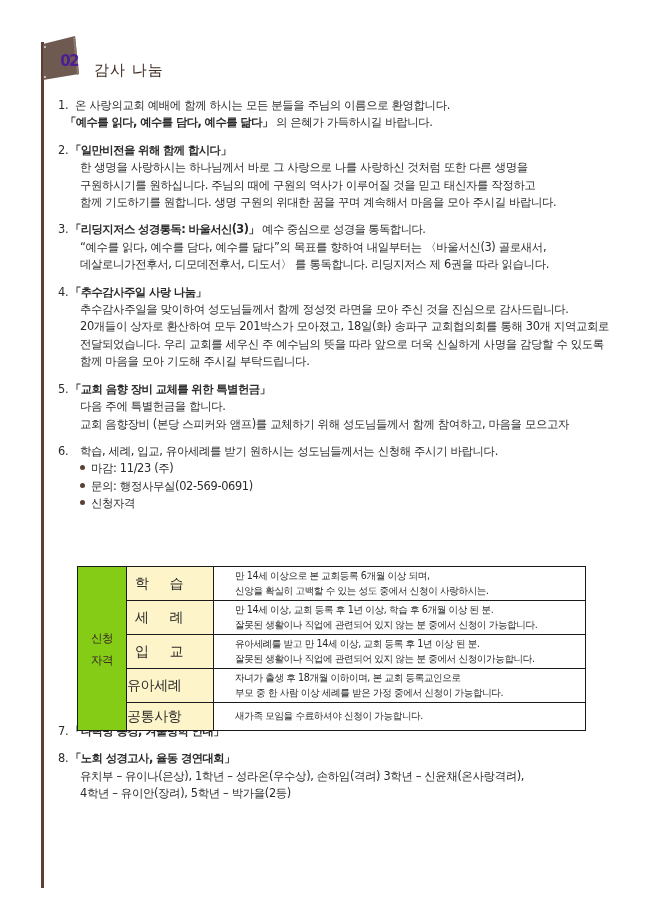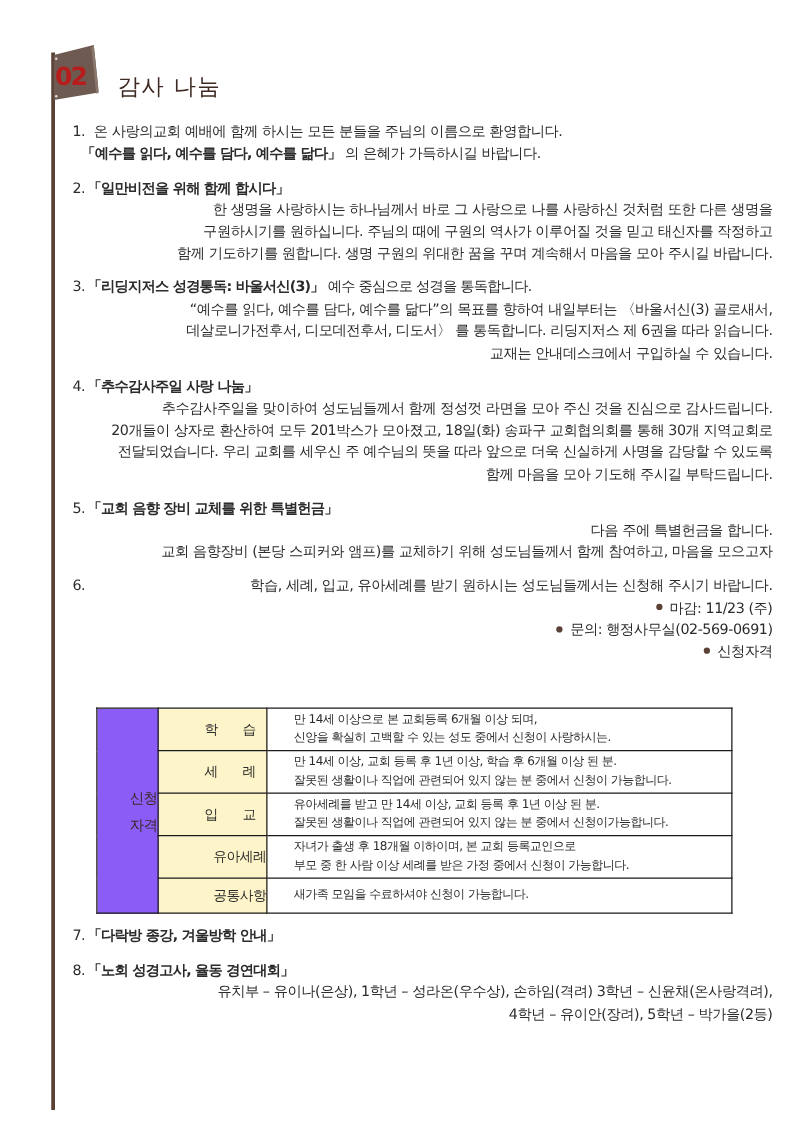--- a/index.html
+++ b/index.html
@@ -35,34 +35,34 @@
       top: 34px;
       width: 38px;
       height: 48px;
     }
     .flag svg { display: block; }
     .flag-num {
       position: absolute;
       left: 44px;
       top: 49px;
       width: 34px;
-      text-align: left;
+      text-align: right;
       font-family: "DejaVu Sans", sans-serif;
       font-weight: bold;
-      font-size: 20px;
+      font-size: 15px;
       letter-spacing: -1.5px;
-      color: #b91c1c;
+      color: #4c1d95;
       line-height: 24px;
     }
     .section-title {
       position: absolute;
       left: 94px;
       top: 56px;
       font-family: "DejaVu Serif", serif;
-      font-size: 18px;
+      font-size: 15px;
       color: #3e2a22;
       letter-spacing: 1px;
       line-height: 28px;
     }
     
     .content {
       position: absolute;
       left: 58px;
       top: 97px;
       width: 560px;
@@ -73,21 +73,21 @@
     }
     .item { position: relative; margin-bottom: 10px; }
     .item .num {
       position: absolute;
       left: 0;
       top: 0;
     }
     .item .head { padding-left: 12px; }
     .item .head.bold { font-weight: bold; letter-spacing: -0.6px; }
     .item .head .plain { font-weight: normal; }
-    .item .body { padding-left: 22px; text-align: right; }
+    .item .body { padding-left: 22px; }
     .item .line { white-space: nowrap; }
     .bullet-line { white-space: nowrap; padding-left: 0; }
     .bullet {
       display: inline-block;
       width: 5px; height: 5px;
       border-radius: 50%;
       background: #5a4035;
       margin-right: 6px;
       vertical-align: middle;
       position: relative;
@@ -108,31 +108,31 @@
       letter-spacing: -0.4px;
     }
     .qual-table td {
       border: 1.4px solid #1a1a1a;
       padding: 0;
       height: 33px;
       vertical-align: middle;
     }
     .qual-table td.group {
       width: 48px;
-      background: #8b5cf6;
-      text-align: right;
+      background: #84cc16;
+      text-align: center;
       font-size: 11.5px;
       line-height: 22px;
       color: #3a2a22;
     }
     .qual-table td.cat {
       width: 78px;
       background: #fdf5c9;
-      text-align: right;
-      font-size: 11px;
+      text-align: left;
+      font-size: 14px;
       color: #2b2b2b;
     }
     .qual-table td.cat.spaced { letter-spacing: 8px; padding-left: 8px; }
     .qual-table td.desc {
       background: #ffffff;
       padding-left: 21px;
       line-height: 14.5px;
       color: #2b2b2b;
     }
     .qual-table tr.last td { height: 27px; }
@@ -178,21 +178,20 @@
     </div>
 
     <div class="item">
       <span class="num">3.</span>
       <div class="head bold">
         <span>「리딩지저스 성경통독: 바울서신(3)」</span><span class="plain"> 예수 중심으로 성경을 통독합니다.</span>
       </div>
       <div class="body">
         <div class="line">“예수를 읽다, 예수를 담다, 예수를 닮다”의 목표를 향하여 내일부터는 〈바울서신(3) 골로새서,</div>
         <div class="line">데살로니가전후서, 디모데전후서, 디도서〉 를 통독합니다. 리딩지저스 제 6권을 따라 읽습니다.</div>
-        <div class="line">교재는 안내데스크에서 구입하실 수 있습니다.</div>
       </div>
     </div>
 
     <div class="item">
       <span class="num">4.</span>
       <div class="head bold">「추수감사주일 사랑 나눔」</div>
       <div class="body">
         <div class="line">추수감사주일을 맞이하여 성도님들께서 함께 정성껏 라면을 모아 주신 것을 진심으로 감사드립니다.</div>
         <div class="line">20개들이 상자로 환산하여 모두 201박스가 모아졌고, 18일(화) 송파구 교회협의회를 통해 30개 지역교회로</div>
         <div class="line">전달되었습니다. 우리 교회를 세우신 주 예수님의 뜻을 따라 앞으로 더욱 신실하게 사명을 감당할 수 있도록</div>

